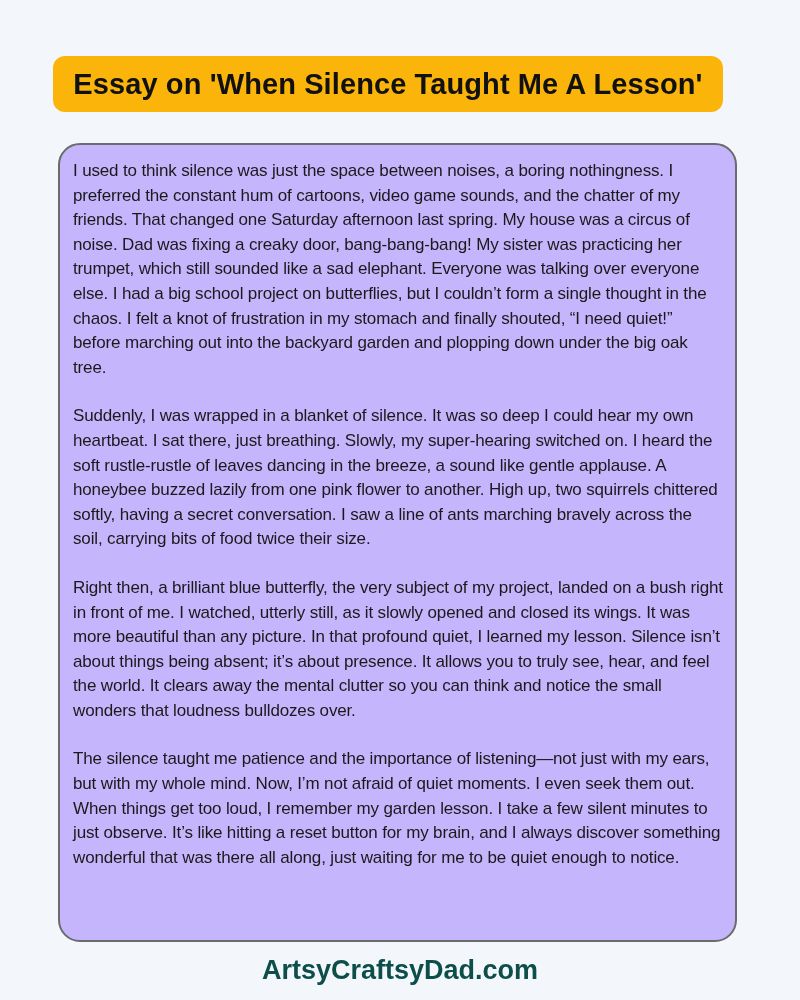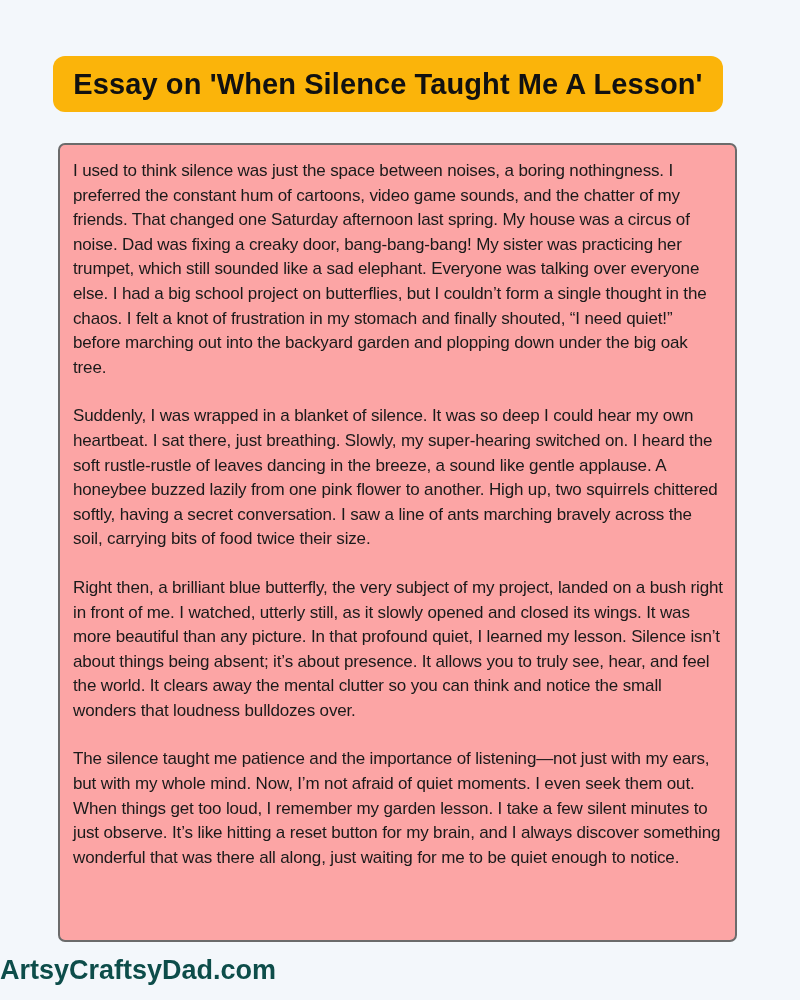--- a/index.html
+++ b/index.html
@@ -14,32 +14,32 @@
     background: #fbb40a; border-radius: 12px;
     display: flex; align-items: center; justify-content: center;
   }
   .title-bar h1 {
     margin: 0; font-size: 29px; font-weight: bold; color: #111;
     letter-spacing: 0.1px; white-space: nowrap;
     font-family: "Liberation Sans", sans-serif;
   }
   .essay-box {
     position: absolute; left: 58px; top: 143px; width: 679px; height: 799px;
-    background: #fca5a5; border: 2px solid #6b6b6b; border-radius: 7px;
+    background: #c4b5fd; border: 2px solid #6b6b6b; border-radius: 22px;
     box-sizing: border-box;
     padding: 14px 12px 0 13px;
   }
   .essay-box p {
     margin: 0 0 24px 0;
     font-size: 17px; line-height: 24.6px; color: #1a1a1a;
     font-family: "Liberation Sans", sans-serif;
     letter-spacing: -0.15px;
   }
   .footer {
-    position: absolute; left: 0; top: 955px; width: 800px; 
+    position: absolute; left: 0; top: 955px; width: 800px; text-align: center;
     font-size: 27px; font-weight: bold; color: #0d4d4a;
     font-family: "Liberation Sans", sans-serif;
   }
 </style>
 </head>
 <body>
 
 <div class="title-bar">
   <h1>Essay on 'When Silence Taught Me A Lesson'</h1>
 </div>

